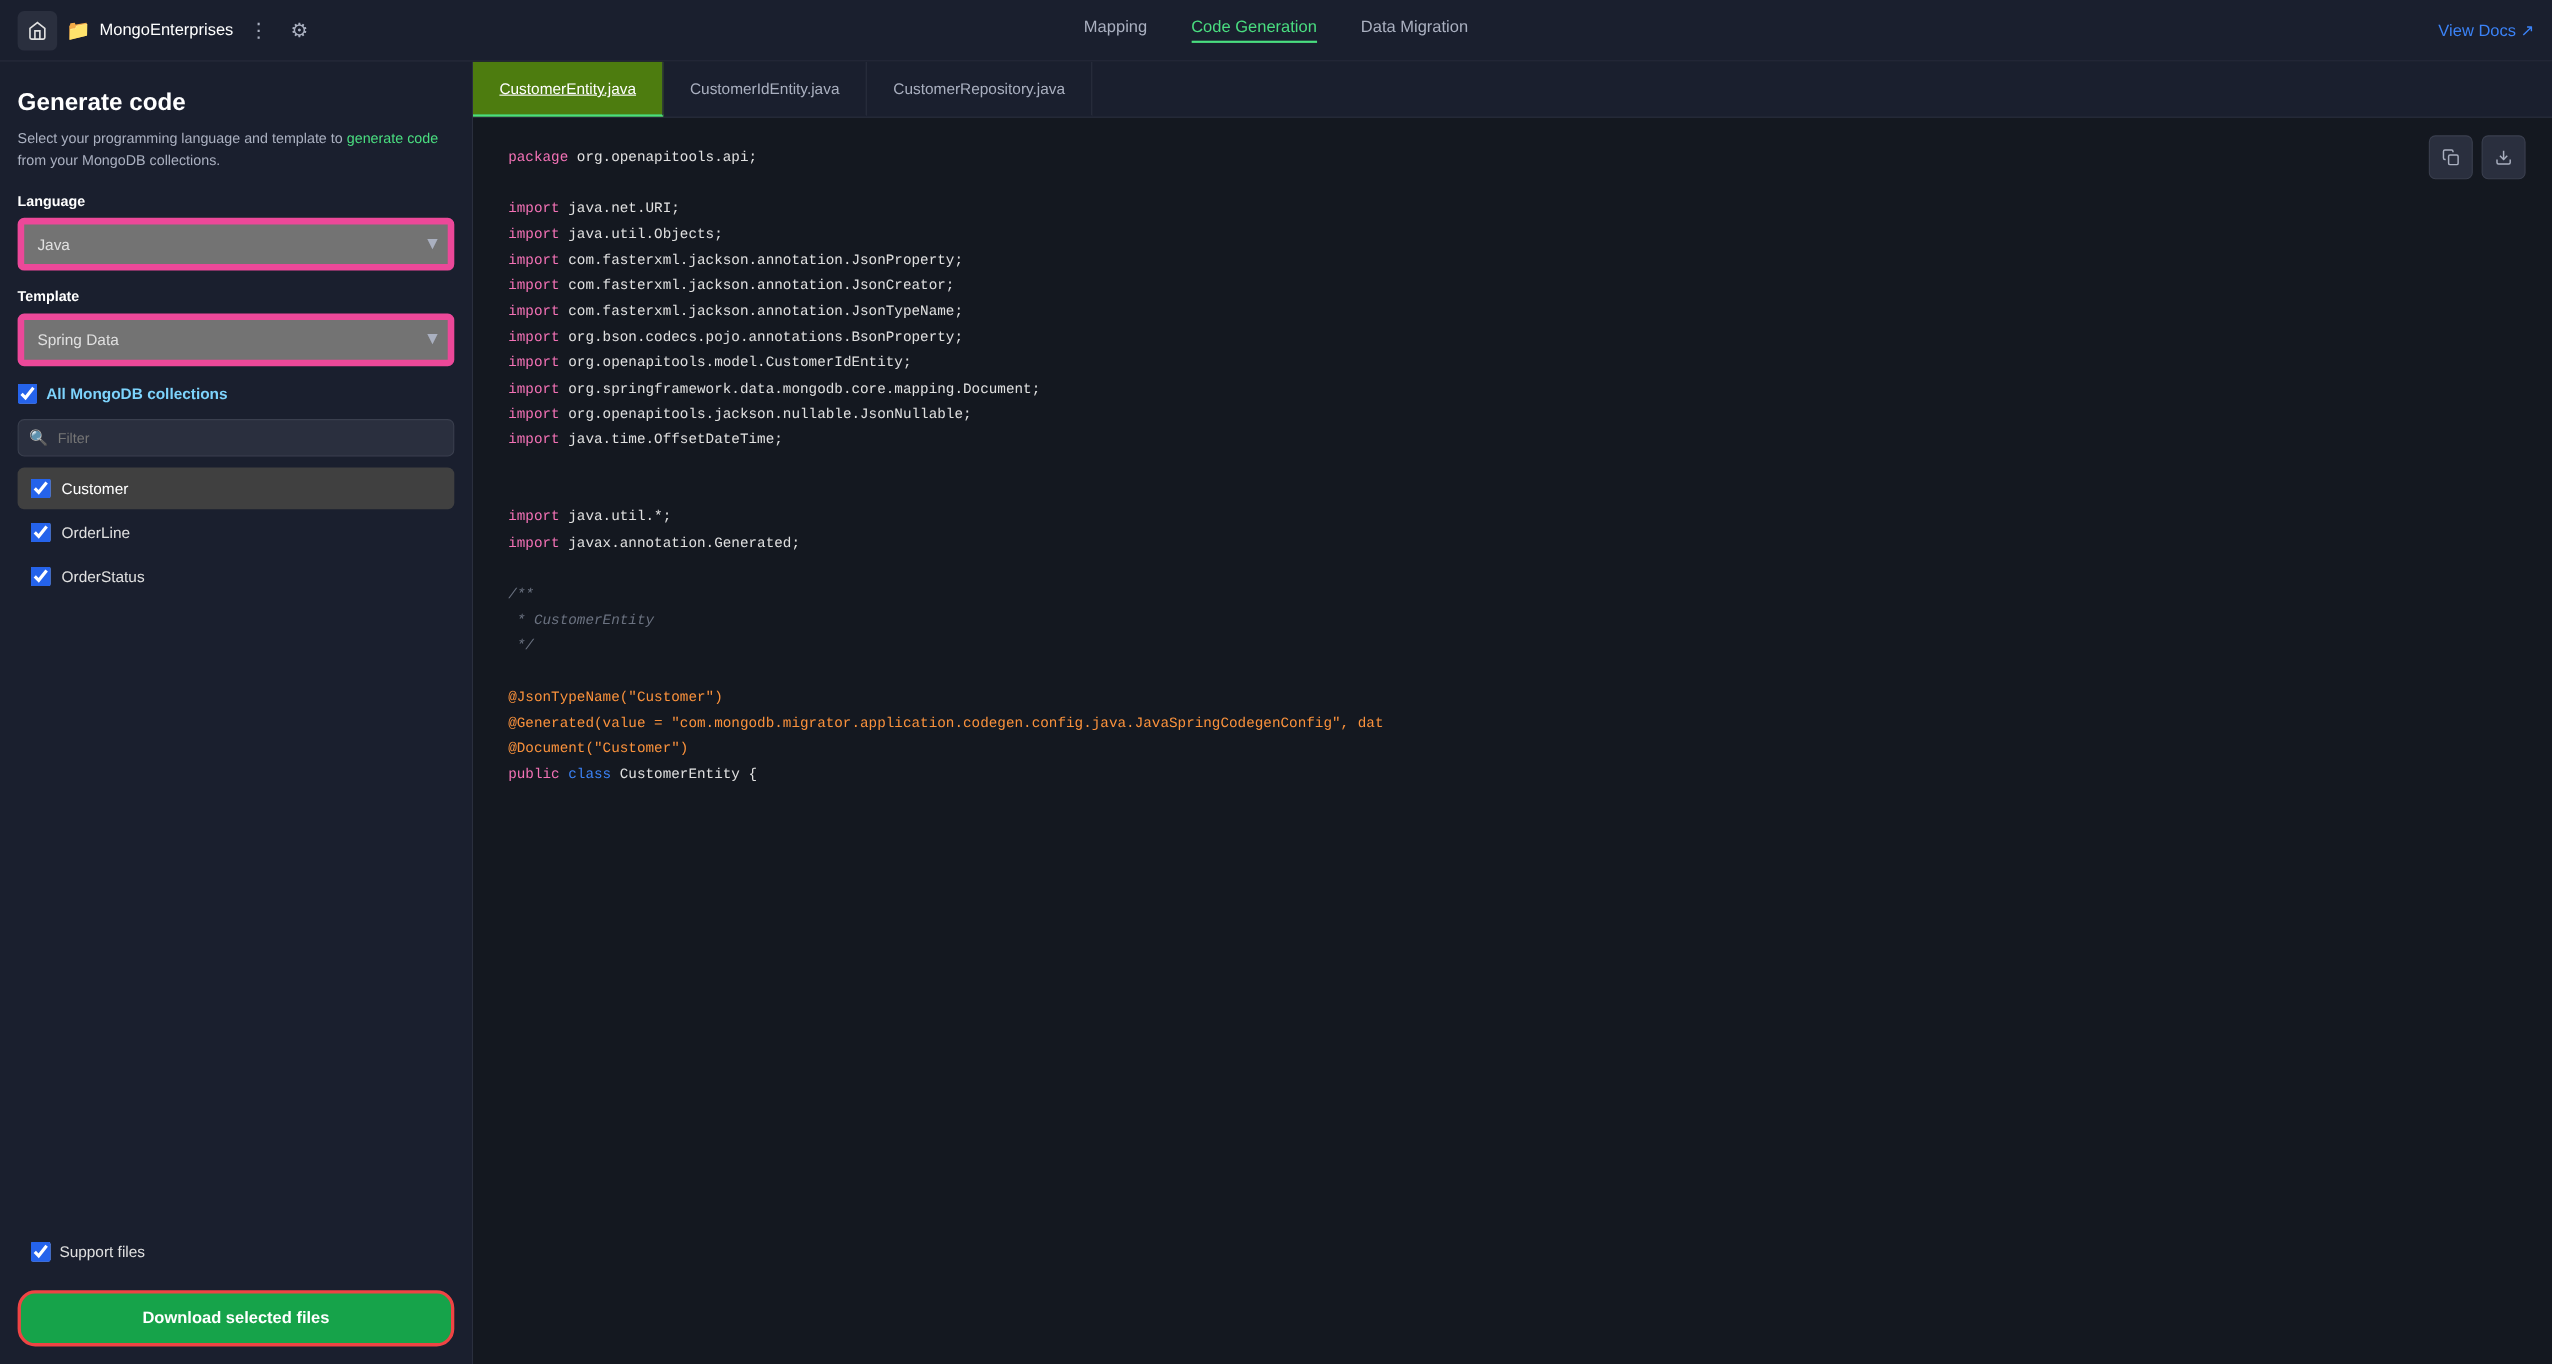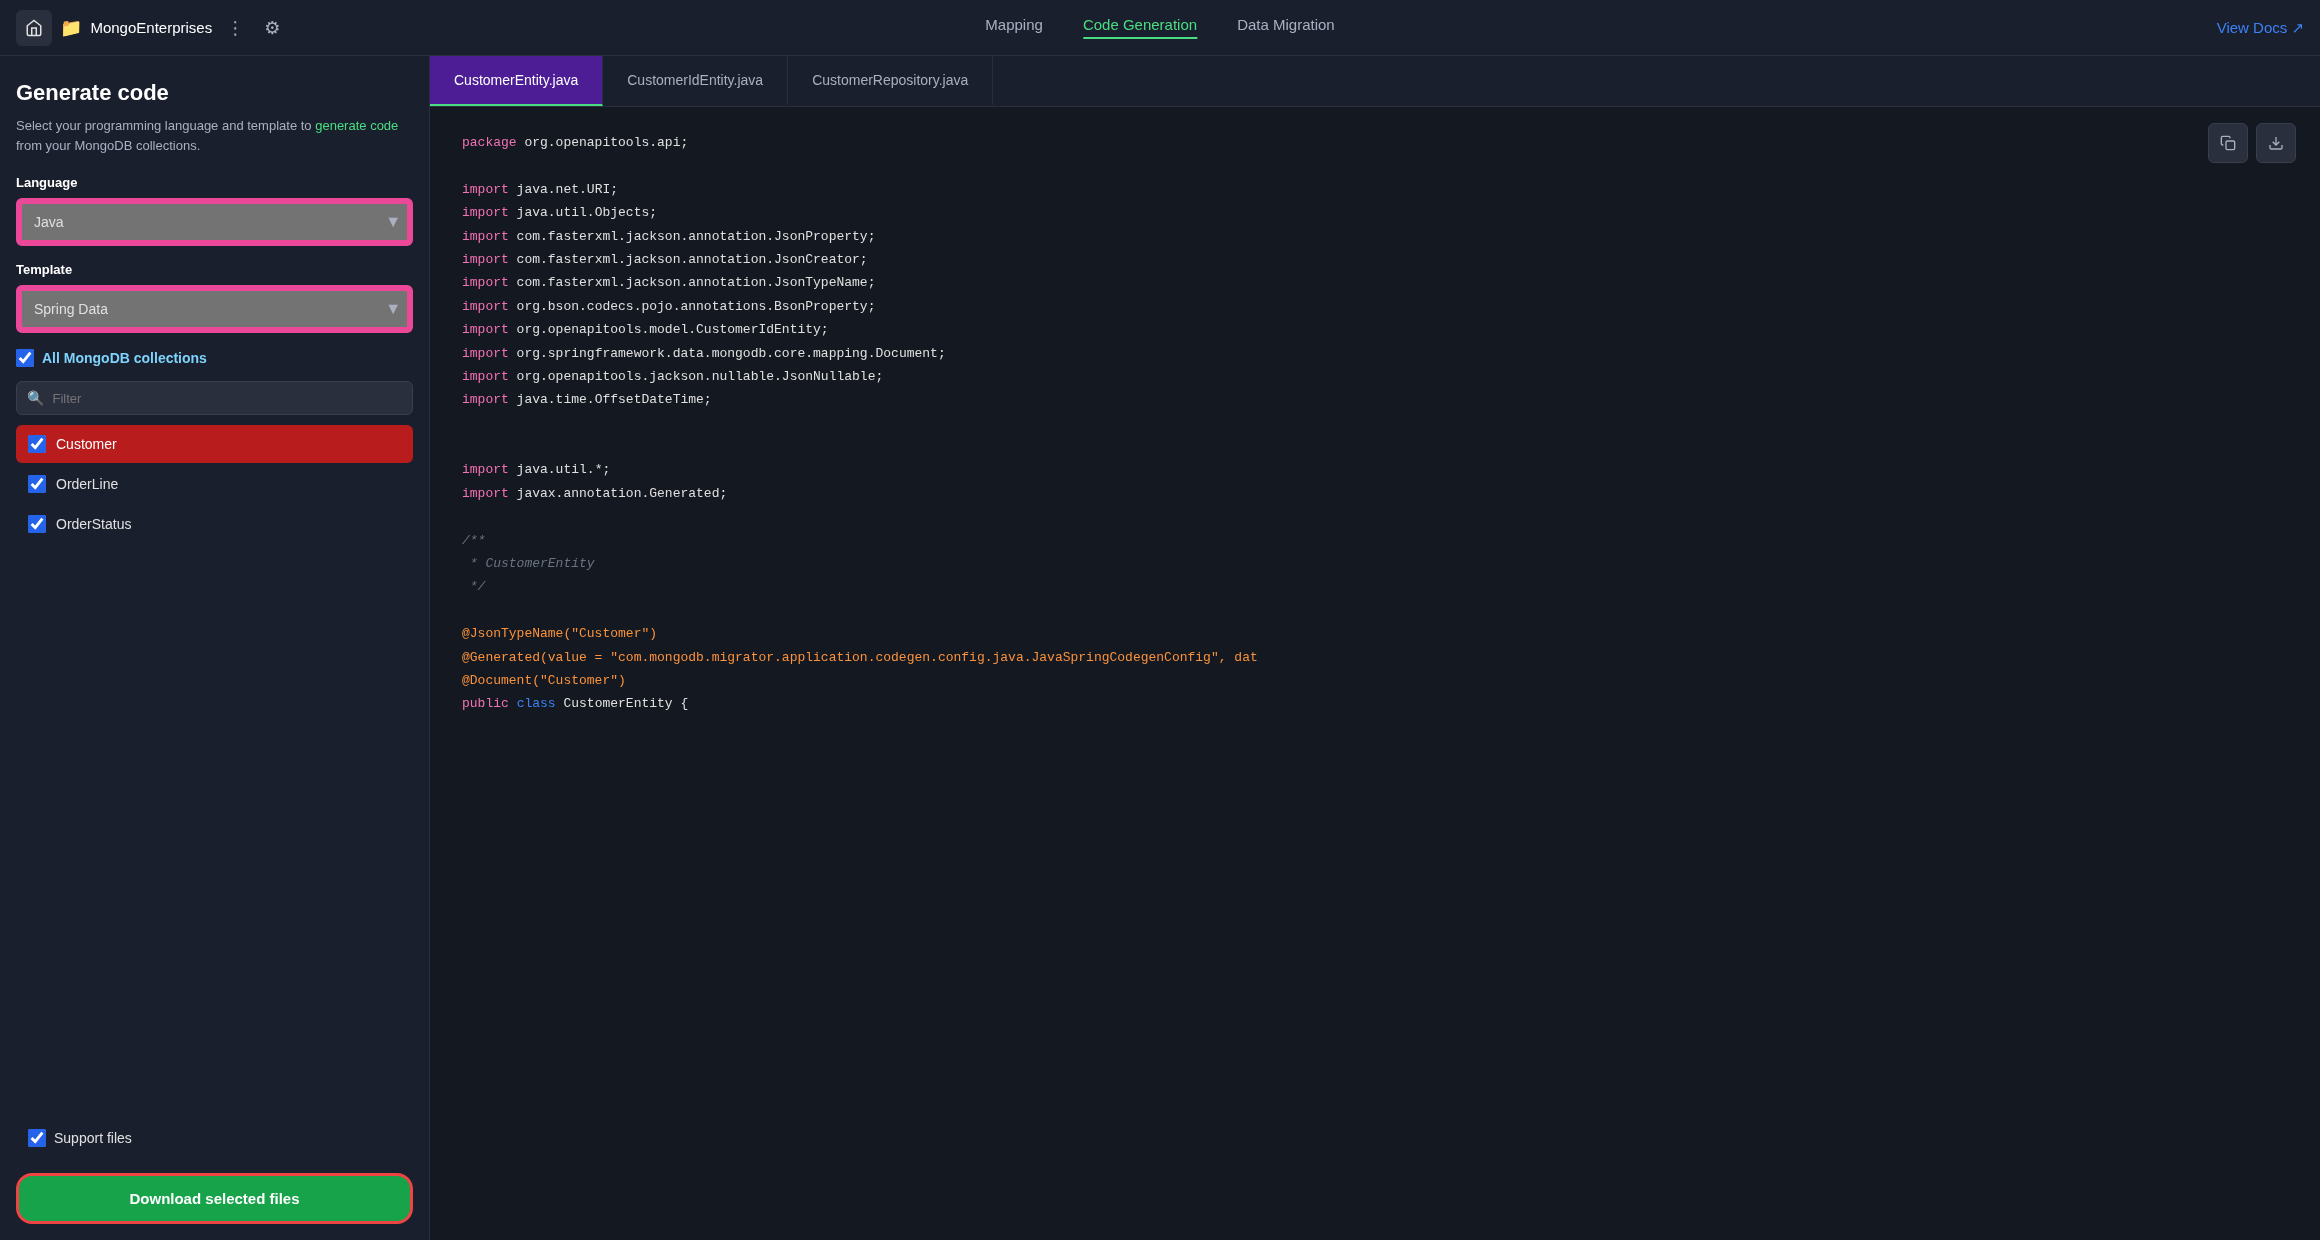--- a/index.html
+++ b/index.html
@@ -209,21 +209,21 @@
       display: flex;
       align-items: center;
       gap: 10px;
       padding: 10px 12px;
       border-radius: 6px;
       cursor: pointer;
       font-size: 14px;
       color: #e0e0e0;
     }
     .collection-item.active {
-      background: #b91c1c;
+      background: #404040;
       color: #ffffff;
     }
     .support-files-row {
       display: flex;
       align-items: center;
       gap: 8px;
       padding: 10px 12px;
       font-size: 14px;
       color: #e0e0e0;
       margin-top: 4px;
@@ -265,21 +265,22 @@
       cursor: pointer;
       border-bottom: 2px solid transparent;
       border-right: 1px solid #2a2f3e;
       background: none;
       border-top: none;
       border-left: none;
     }
     .code-tab.active {
       color: #ffffff;
       border-bottom: 2px solid #4ade80;
-      background: #4c1d95;
+      background: #4d7c0f;
+      text-decoration: underline;
     }
     .code-area {
       flex: 1;
       overflow-y: auto;
       padding: 24px 32px;
       position: relative;
     }
     .code-actions {
       position: absolute;
       top: 16px;

